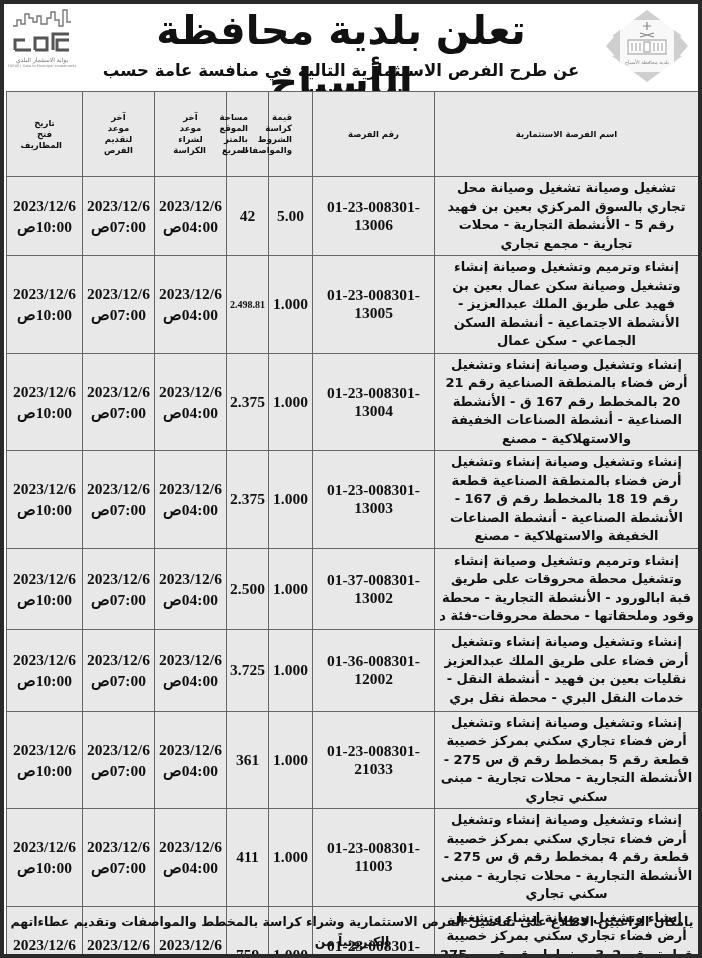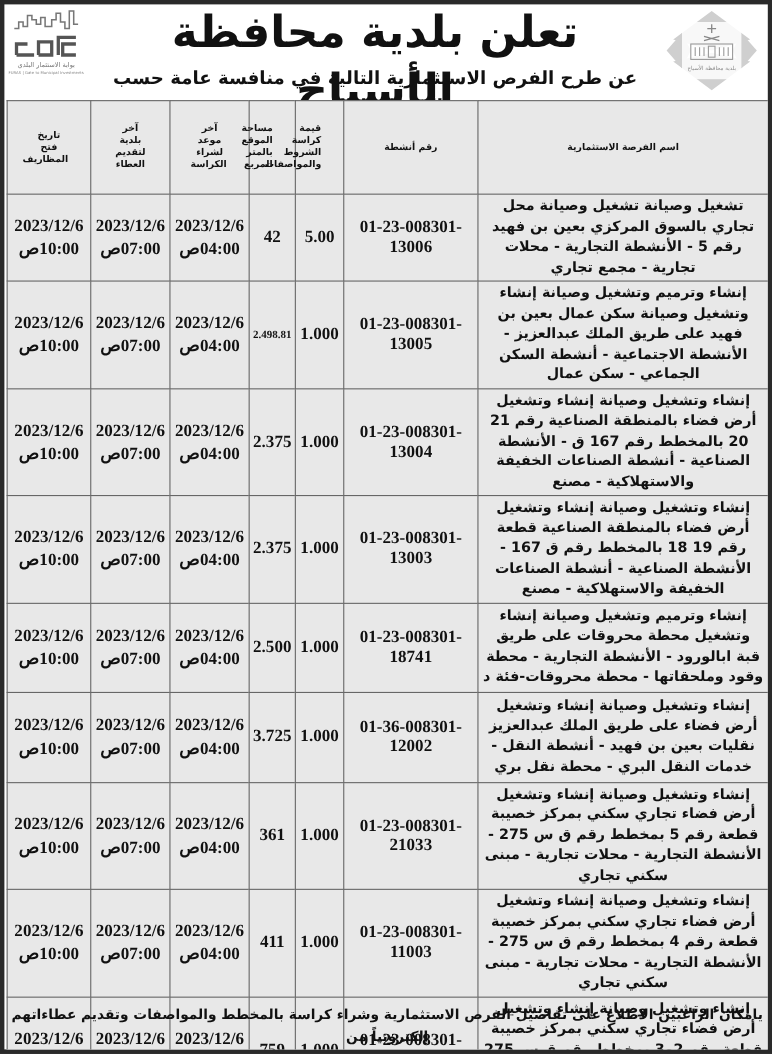--- a/index.html
+++ b/index.html
@@ -92,25 +92,25 @@
       <col style="width:122px">
       <col style="width:44px">
       <col style="width:42px">
       <col style="width:72px">
       <col style="width:72px">
       <col style="width:76px">
     </colgroup>
     <thead>
       <tr>
         <th>اسم الفرصة الاستثمارية</th>
-        <th>رقم أنشطة</th>
+        <th>رقم الفرصة</th>
         <th>قيمة كراسة الشروط والمواصفات</th>
         <th>مساحة الموقع بالمتر المربع</th>
         <th>آخر موعد لشراء الكراسة</th>
-        <th>آخر بلدية لتقديم العطاء</th>
+        <th>آخر موعد لتقديم الفرص</th>
         <th>تاريخ فتح المظاريف</th>
       </tr>
     </thead>
     <tbody>
       <tr style="height:72px">
         <td class="name">تشغيل وصيانة تشغيل وصيانة محل تجاري بالسوق المركزي بعين بن فهيد رقم 5 - الأنشطة التجارية - محلات تجارية - مجمع تجاري</td>
         <td class="num">01-23-008301-13006</td>
         <td class="num">5.00</td>
         <td class="num">42</td>
         <td class="date">
@@ -175,21 +175,21 @@
             <span>2023/12/6</span>
             <span>07:00ص</span>
           </td>
         <td class="date">
             <span>2023/12/6</span>
             <span>10:00ص</span>
           </td>
       </tr>
       <tr style="height:81px">
         <td class="name">إنشاء وترميم وتشغيل وصيانة إنشاء وتشغيل محطة محروقات على طريق قبة ابالورود - الأنشطة التجارية - محطة وقود وملحقاتها - محطة محروقات-فئة د</td>
-        <td class="num">01-23-008301-18741</td>
+        <td class="num">01-37-008301-13002</td>
         <td class="num">1.000</td>
         <td class="num">2.500</td>
         <td class="date">
             <span>2023/12/6</span>
             <span>04:00ص</span>
           </td>
         <td class="date">
             <span>2023/12/6</span>
             <span>07:00ص</span>
           </td>

